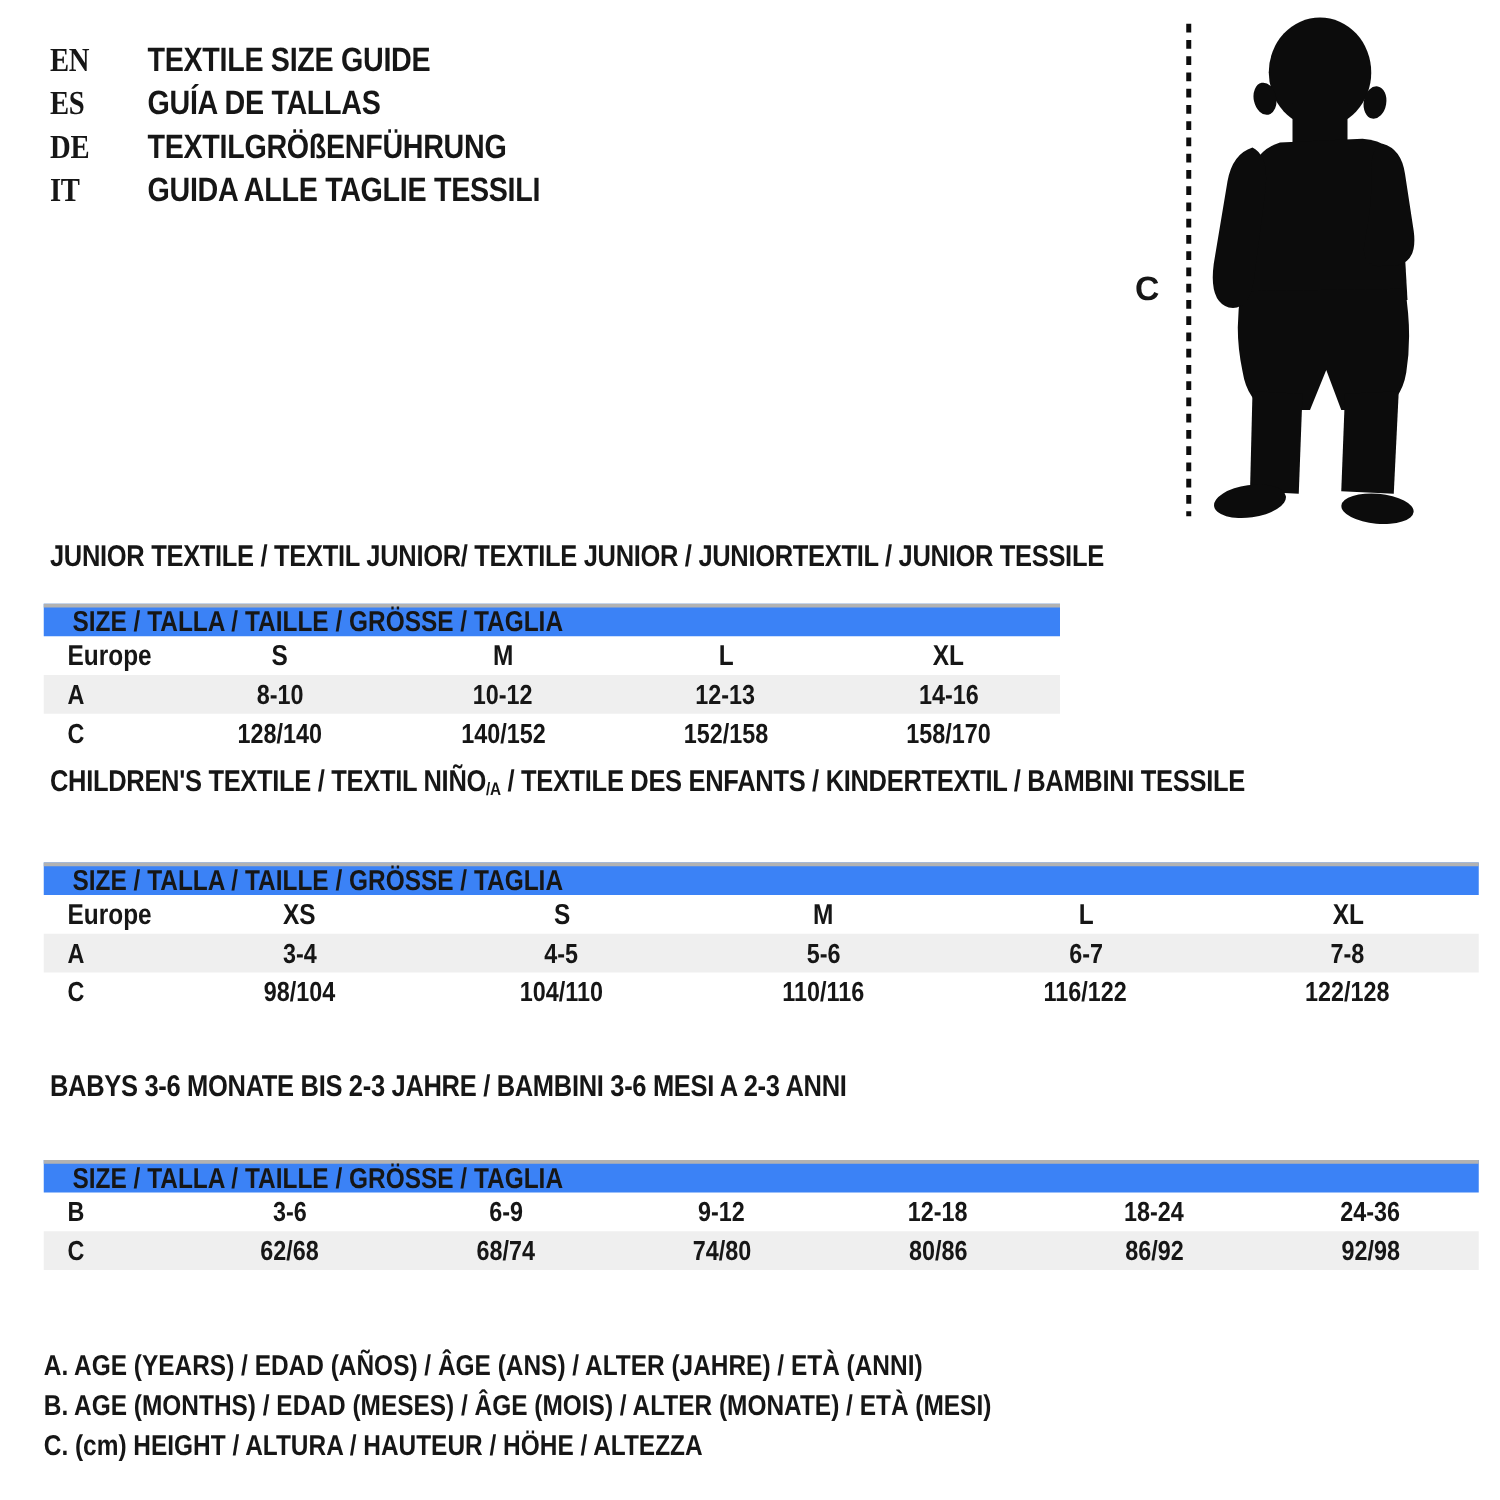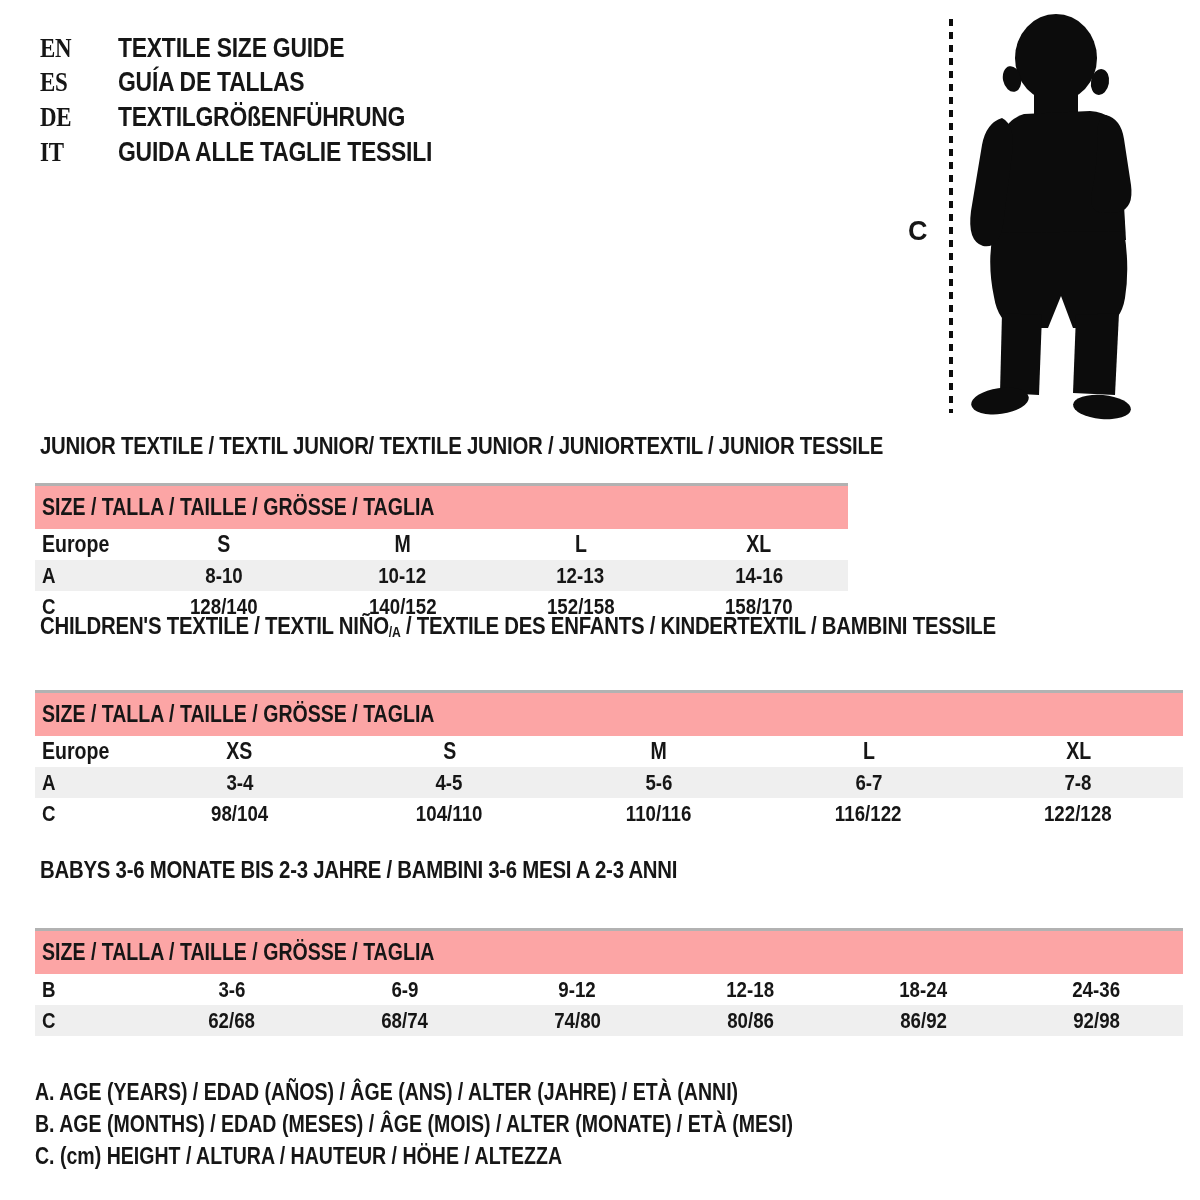--- a/index.html
+++ b/index.html
@@ -30,31 +30,31 @@
   .sec-title .sub { font-size:0.6em; vertical-align:-0.22em; }
   .title-line { line-height:33px; }
 
   
   .tbl { position:absolute; left:35px; }
   .tbl-junior { top:483px; width:813px; }
   .tbl-children { top:690px; width:1148px; }
   .tbl-babies { top:928px; width:1148px; }
 
   .size-bar {
-    height:46px; background:#fca5a5; border-top:3px solid #b2b2b2;
-    display:flex; align-items:center; padding-left:7px; font-size:23px;
+    height:26px; background:#3b82f6; border-top:3px solid #b2b2b2;
+    display:flex; align-items:center; padding-left:23px; font-size:23px;
   }
   .grid-row { display:grid; height:31px; align-items:center; font-size:22px; }
   .grid-row.euro { font-size:23px; }
   .cols-junior { grid-template-columns:100px repeat(4, 1fr); }
   .cols-children { grid-template-columns:100px repeat(5, 1fr); }
   .cols-babies { grid-template-columns:110px repeat(6, 1fr); }
   .stripe { background:#efefef; }
   .cell { text-align:center; overflow:visible; }
-  .cell-label { text-align:left; padding-left:7px; }
+  .cell-label { text-align:left; padding-left:7px;margin-left:12px; }
 
   
   .legend { position:absolute; left:35px; top:1076px; font-size:23px; }
   .legend-line { line-height:32px; }
 </style>
 </head>
 <body>
 
 <div class="lang-block">
   <div class="lang-row">

